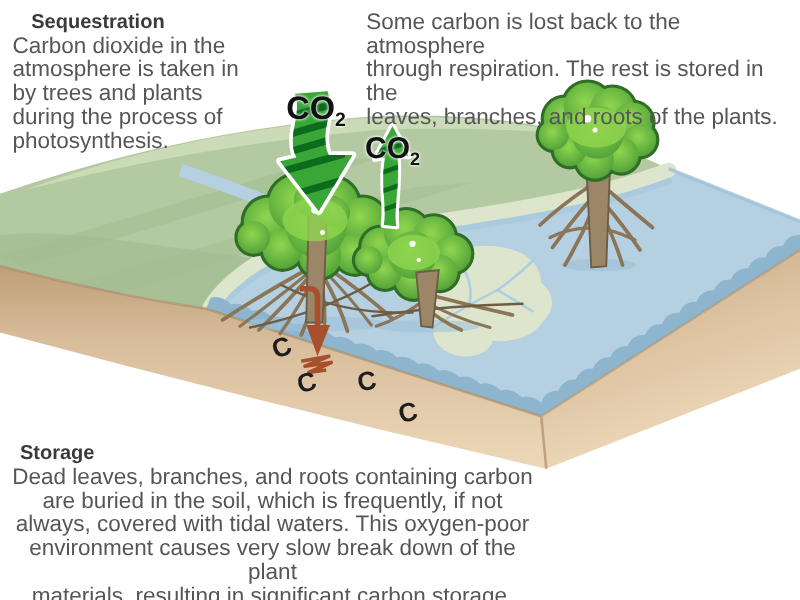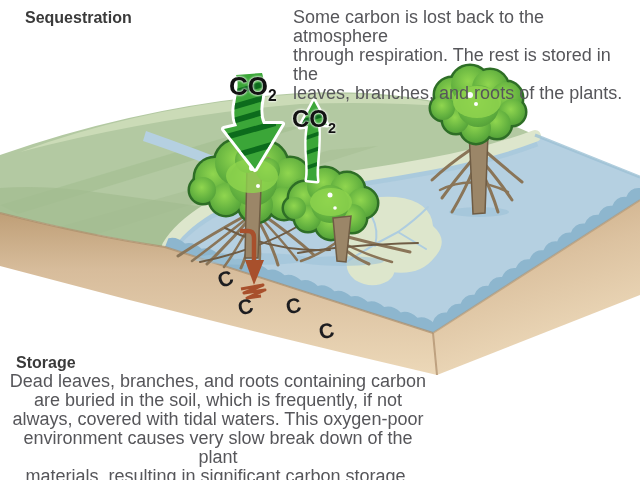--- a/index.html
+++ b/index.html
@@ -252,20 +252,25 @@
   </g>
 
   <g>
     <path d="M240,231 L248,231 Q254,231 254,238 L254,262" fill="none" stroke="#a8502c" stroke-width="4.5"></path>
     <polygon points="245,260 264,260 254,285" fill="#a8502c"></polygon>
     <path d="M241,289 L263,285 L244,293 L265,290 L247,298 L261,296" fill="none" stroke="#a8502c" stroke-width="3" stroke-linejoin="round"></path>
   </g>
 </svg>
 
 <div class="hd" style="left:10px;top:8px;margin-left:15px;">Sequestration</div>
+<div class="txt" style="left:10px;top:27px;width:205px;">Carbon dioxide in the
+atmosphere is taken in
+by trees and plants
+during the process of
+photosynthesis.</div>
 
 <div class="txt" style="left:293px;top:8px;width:345px;">Some carbon is lost back to the atmosphere
 through respiration. The rest is stored in the
 leaves, branches, and roots of the plants.</div>
 
 <div class="hd" style="left:16px;top:353px;">Storage</div>
 <div class="txt" style="left:8px;top:372px;width:420px;text-align:center;">Dead leaves, branches, and roots containing carbon
 are buried in the soil, which is frequently, if not
 always, covered with tidal waters. This oxygen-poor
 environment causes very slow break down of the plant

